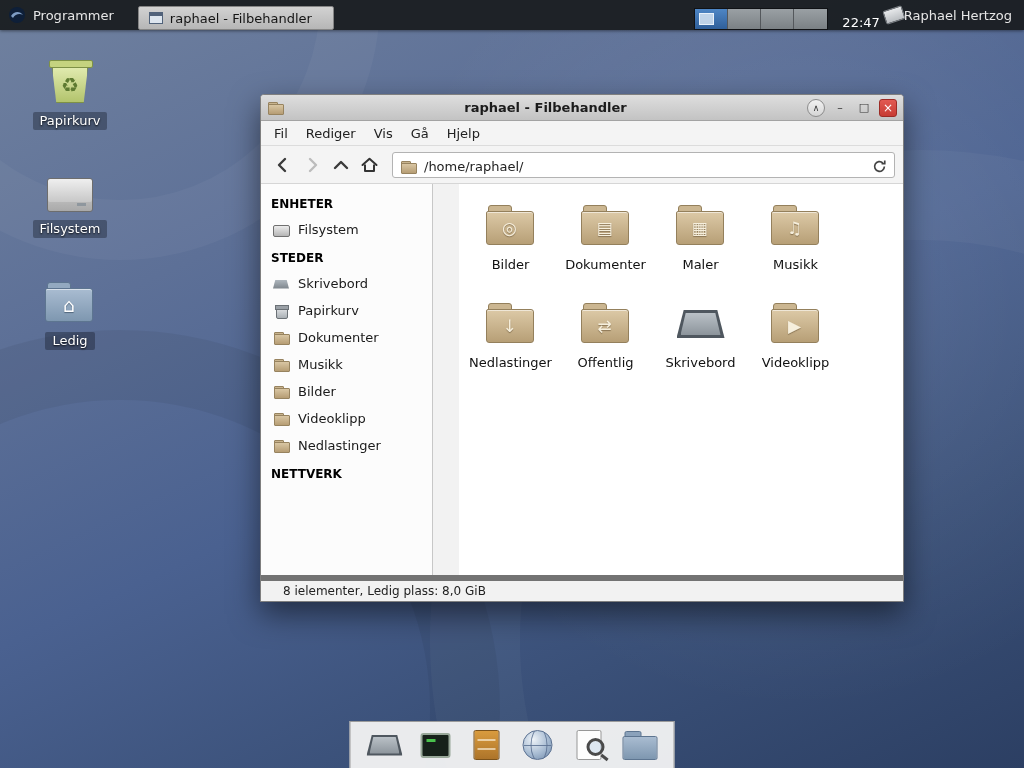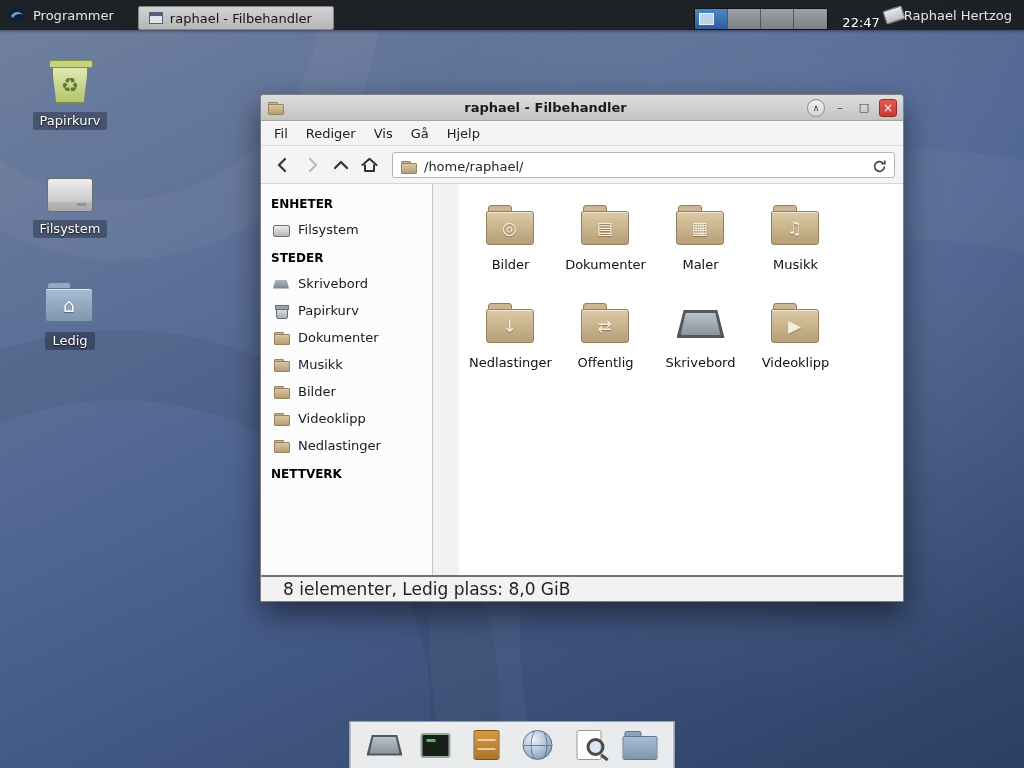--- a/index.html
+++ b/index.html
@@ -123,22 +123,22 @@
   .mi-net::before { content:""; position:absolute; top:1px; left:0; width:9px; height:7px;
     background:#dce4ec; border:1px solid #5f7186; }
   .mi-net::after { content:""; position:absolute; top:6px; left:7px; width:9px; height:7px;
     background:#b9c6d4; border:1px solid #5f7186; }
 
   .files { flex:1; background:#fff; padding:12px 4px; display:flex; flex-wrap:wrap; align-content:flex-start; }
   .file-item { width:95px; height:98px; display:flex; flex-direction:column; align-items:center; padding-top:4px; border-radius:3px; }
   .file-item .ficon { height:52px; display:flex; align-items:center; justify-content:center; }
   .file-label { margin-top:5px; font-size:13px; color:#111; text-align:center; }
 
-  .statusbar { height:26px; background:#f2f2f2; border-top:2px solid #737373; display:flex; align-items:center;
-    padding-left:22px; font-size:17px; color:#222; }
+  .statusbar { height:26px; background:#f2f2f2; border-top:6px solid #737373; display:flex; align-items:center;
+    padding-left:22px; font-size:12px; color:#222; }
 
   
   .dock { position:absolute; left:50%; bottom:0; transform:translateX(-50%); height:47px; z-index:40;
     background:rgba(243,243,243,0.95); border:1px solid #9b9b9b; border-bottom:none;
     display:flex; align-items:center; gap:13px; padding:0 15px; }
   .dock-item { width:38px; height:38px; display:flex; align-items:center; justify-content:center; border-radius:3px; }
   .dk-desk { position:relative; width:36px; height:21px; background:#4f575f; clip-path:polygon(15% 0,85% 0,100% 100%,0 100%); }
   .dk-desk::after { content:""; position:absolute; left:3px; top:2px; right:3px; bottom:2px;
     background:linear-gradient(#bac1c7,#8c949b); clip-path:polygon(13% 0,87% 0,100% 100%,0 100%); }
   .dk-term { width:30px; height:25px; background:#16211a; border:2px solid #98a899; border-radius:3px; position:relative; }

